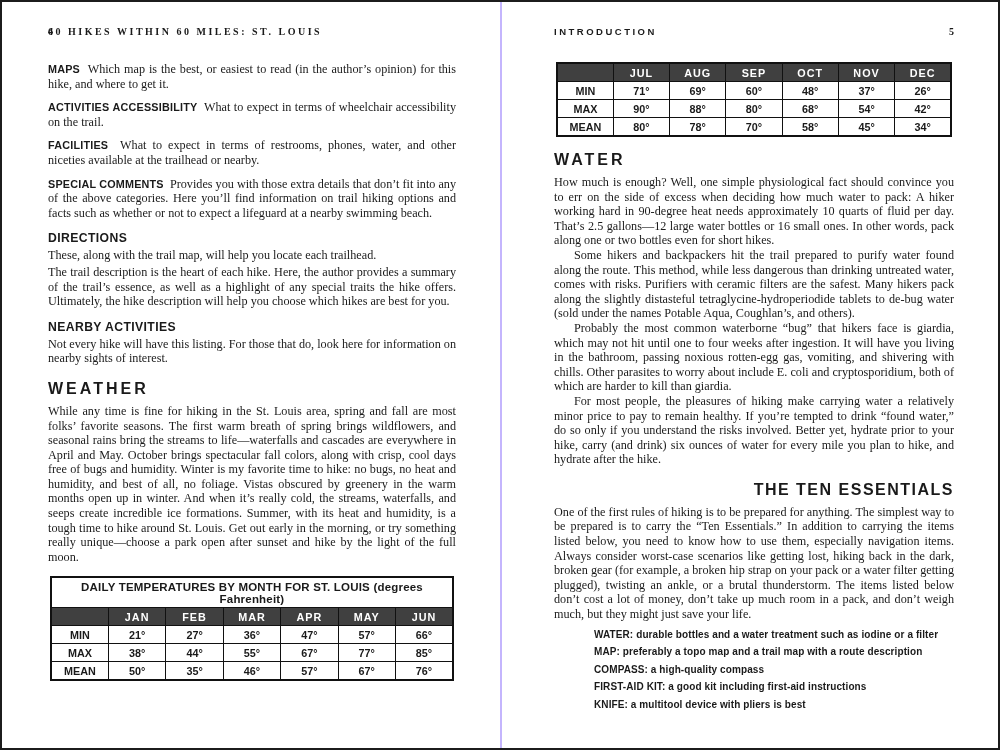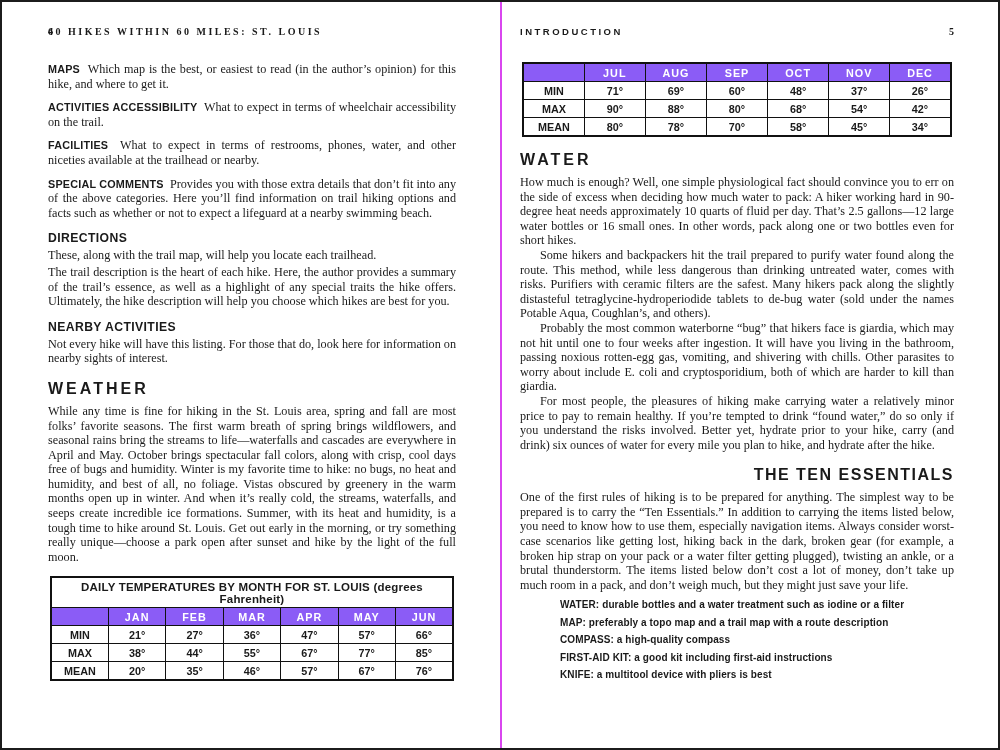--- a/index.html
+++ b/index.html
@@ -14,21 +14,21 @@
     color: #1a1a1a;
     overflow: hidden;
   }
   .page {
     width: 50%; height: 100%;
     box-sizing: border-box;
     overflow: hidden;
     background: #fff;
   }
   .page.left  { padding: 24px 44px 0 46px; }
-  .page.right { padding: 24px 44px 0 18px; border-left: 2px solid #d946ef; }
+  .page.right { padding: 24px 44px 0 52px; border-left: 2px solid #c4b5fd; }
 
   .running-head {
     position: relative;
     height: 14px;
     margin-bottom: 22px;
     font-size: 10px;
   }
   .running-head .head-title {
     position: absolute; left: 0; right: 0;
     font-weight: bold;
@@ -88,21 +88,21 @@
     font-weight: bold;
     font-size: 10.8px;
   }
   table.temp-table.top { margin-top: 4px; margin-bottom: 14px; }
   .temp-table td {
     border: 1.2px solid #111;
     text-align: center;
     padding: 3px 0 2px 0;
   }
   .temp-table .title-cell { font-size: 11.5px; letter-spacing: 0.2px; }
-  .temp-table .months-row td { background: #8b5cf6; color: #ffffff; letter-spacing: 1px; }
+  .temp-table .months-row td { background: #404040; color: #ffffff; letter-spacing: 1px; }
 
   .essentials { margin: 4px 0 0 40px; }
   .essential-item {
     font-family: "Liberation Sans", sans-serif;
     font-weight: bold;
     font-size: 10px;
     line-height: 17.5px;
     letter-spacing: 0.1px;
   }
 </style>
@@ -160,21 +160,21 @@
           <td>MAX</td>
           <td>38°</td>
           <td>44°</td>
           <td>55°</td>
           <td>67°</td>
           <td>77°</td>
           <td>85°</td>
         </tr>
         <tr>
           <td>MEAN</td>
-          <td>20°</td>
+          <td>50°</td>
           <td>35°</td>
           <td>46°</td>
           <td>57°</td>
           <td>67°</td>
           <td>76°</td>
         </tr>
       </tbody>
     </table>
   </div>
 

